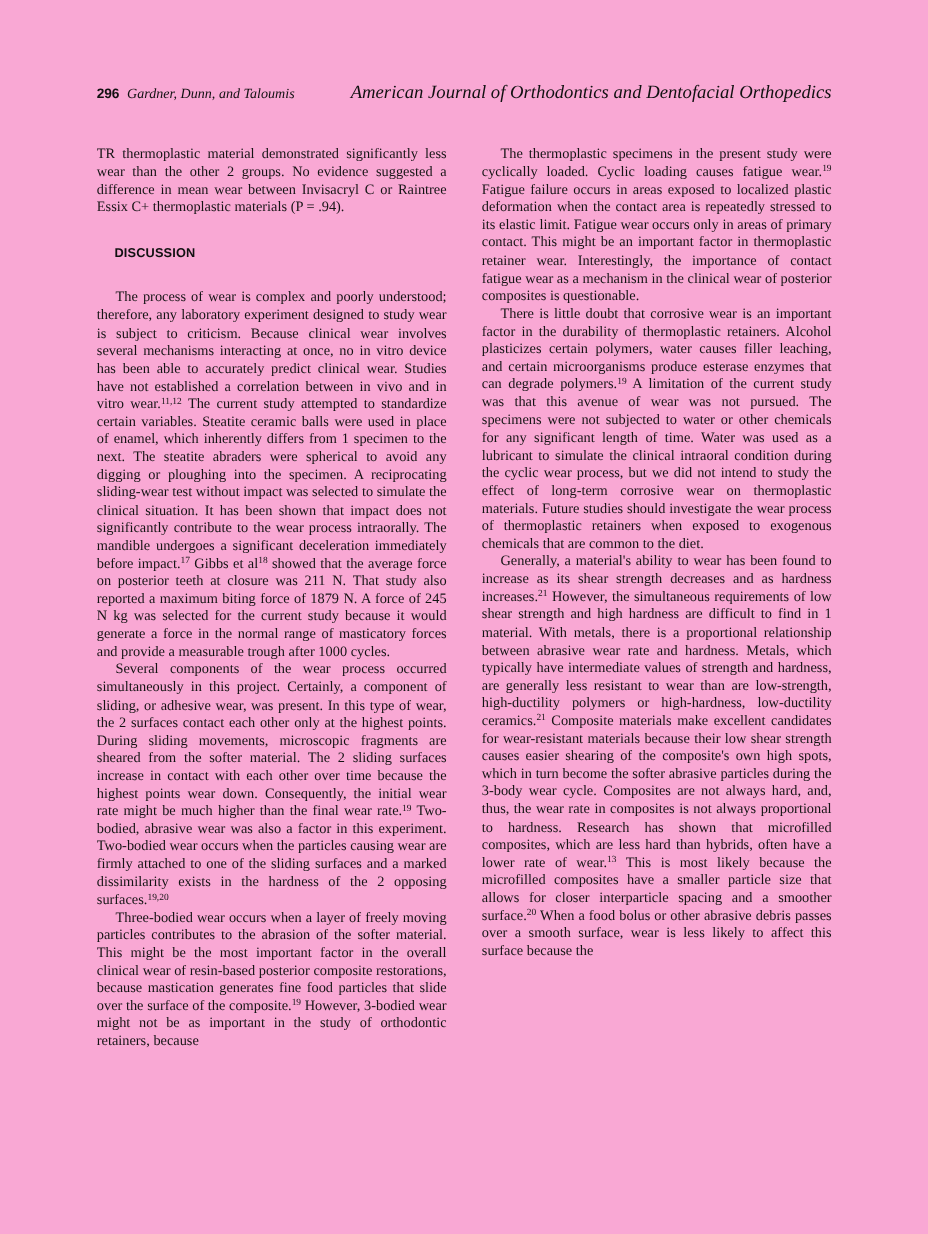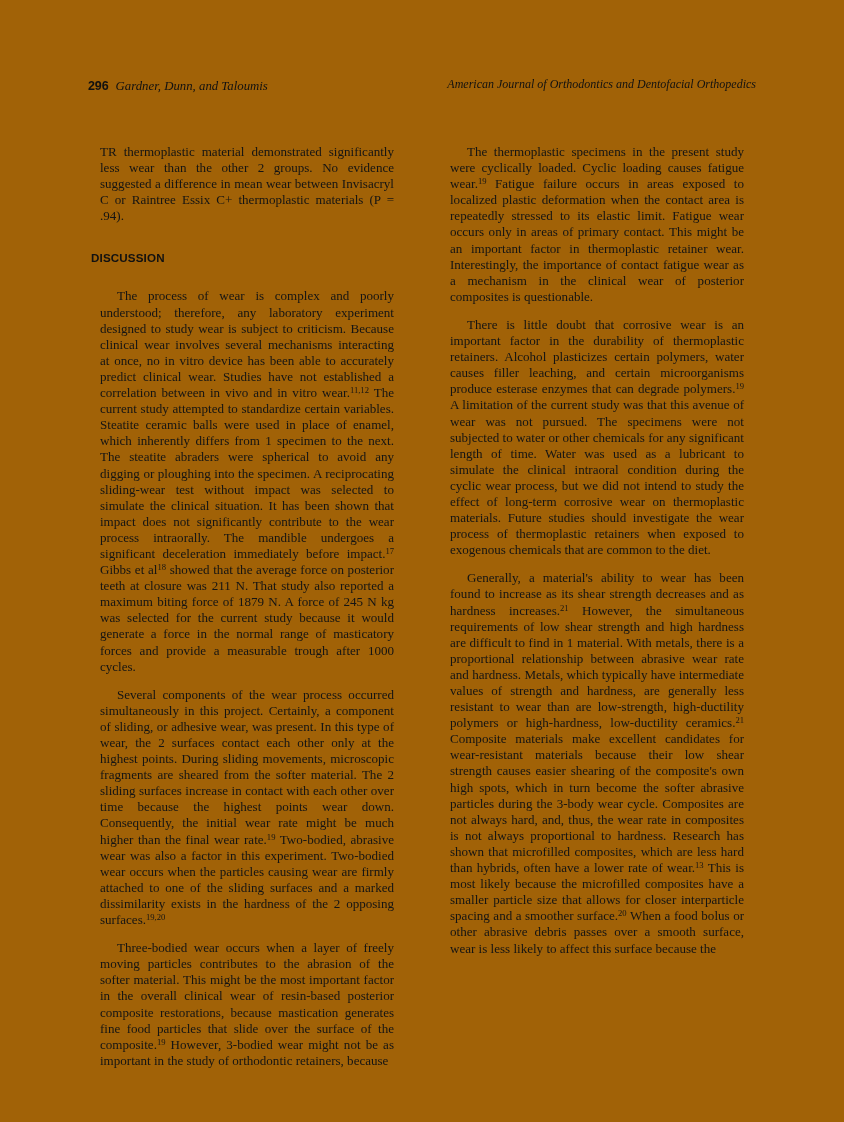--- a/index.html
+++ b/index.html
@@ -15,21 +15,21 @@
     position: relative;
     overflow: hidden;
   }
 
   .page {
     position: absolute;
     left: 0;
     top: 0;
     width: 844px;
     height: 1122px;
-    background: #a16207;
+    background: #f9a8d4;
   }
 
   
   .running-head {
     position: absolute;
     left: 88px;
     top: 76px;
     width: 668px;
     height: 40px;
   }
@@ -53,21 +53,21 @@
     color: #111;
     margin-left: 7px;
   }
   .rh-right {
     position: absolute;
     right: 0;
     top: 0;
     text-align: center;
     font-family: "Liberation Serif", "DejaVu Serif", serif;
     font-style: italic;
-    font-size: 12px;
+    font-size: 17px;
     line-height: 16px;
     color: #111;
     white-space: nowrap;
   }
   .rh-right .rh-line2 { display: block; }
 
   
   .columns {
     position: absolute;
     left: 88px;
@@ -76,40 +76,40 @@
   }
   .col {
     position: absolute;
     top: 0;
     width: 318px;
   }
   .col-left  { left: 0; }
   .col-right { left: 350px; }
 
   p.body-par {
-    margin: 12px;
+    margin: 0;
     font-size: 13.05px;
     line-height: 16.1px;
     text-align: justify;
     text-justify: inter-word;
     hyphens: none;
     -webkit-hyphens: none;
     color: #141414;
   }
   p.body-par.indent { text-indent: 17px; font-family: Liberation Serif, serif; }
   p.body-par.noindent { text-indent: 0; }
 
   sup.ref {
     font-size: 8.6px;
     line-height: 0;
     vertical-align: 0.48em;
   }
 
   h2.section-head {
-    margin: 3px;
+    margin: 16px;
     font-family: "Liberation Sans", "DejaVu Sans", sans-serif;
     font-weight: bold;
     font-size: 11.6px;
     letter-spacing: 0.15px;
     color: #111;
   }
 
   .gap-before-head { height: 12px; }
   .gap-after-head  { height: 9px; }
 </style>

